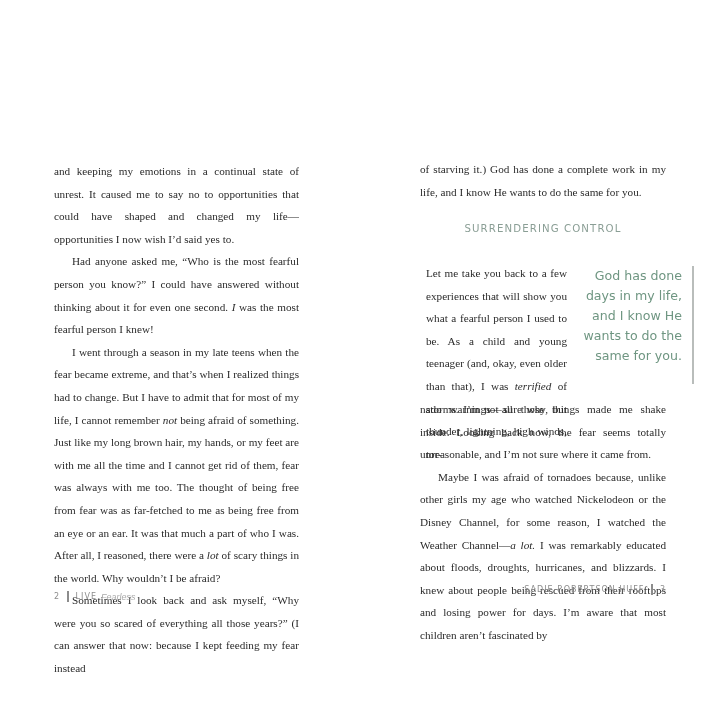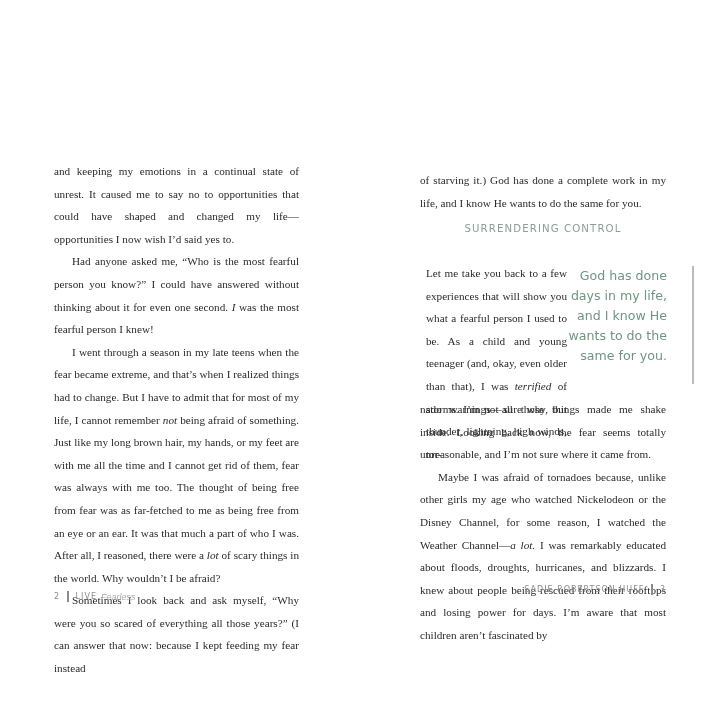--- a/index.html
+++ b/index.html
@@ -44,21 +44,21 @@
     .left-col {
       position: absolute;
       left: 54px;
       top: 153px;
       width: 245px;
     }
 
     .right-top {
       position: absolute;
       left: 60px;
-      top: 169px;
+      top: 158px;
       width: 246px;
     }
 
     .section-heading {
       position: absolute;
       left: 60px;
       top: 220px;
       width: 246px;
       text-align: center;
       font-family: "DejaVu Sans", "Liberation Sans", sans-serif;
@@ -77,21 +77,21 @@
     .wrap-col {
       width: 141px;
     }
     .pull-quote {
       position: absolute;
       left: 174px;
       top: 266px;
       width: 160px;
       height: 118px;
       border-right: 2px solid #b9bdbb;
-      padding-right: 25px;
+      padding-right: 10px;
       box-sizing: border-box;
       text-align: right;
       font-family: "DejaVu Sans", "Liberation Sans", sans-serif;
       font-size: 12.6px;
       line-height: 20px;
       color: #6f9682;
     }
     .pull-quote span { display: block; white-space: nowrap; }
 
     .after-wrap {

